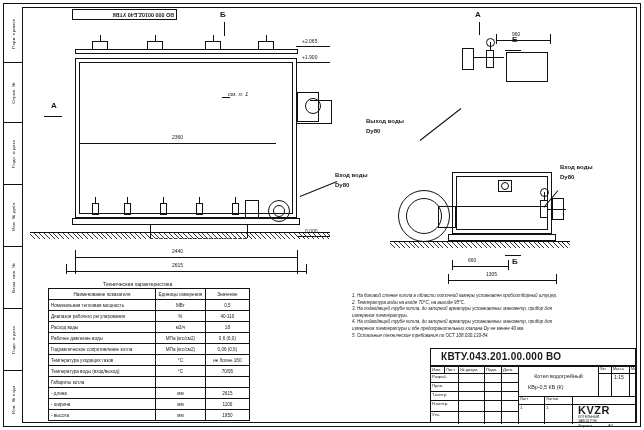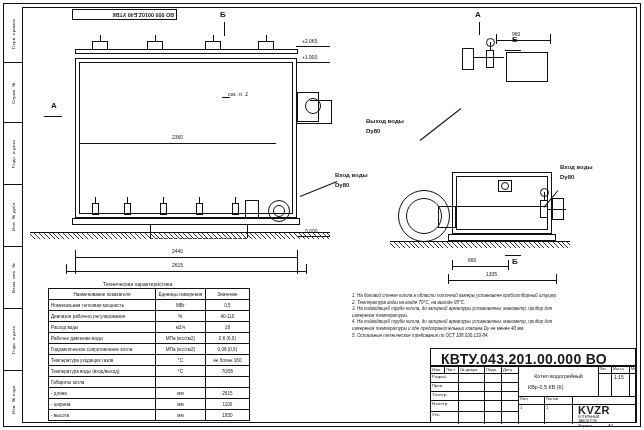--- a/index.html
+++ b/index.html
@@ -39,21 +39,21 @@
   table.tc td.c{text-align:center;}
   .tc-title{position:absolute;font-size:5.2px;}
 
   
   .notes{position:absolute;font-size:4.5px;line-height:6.6px;font-style:italic;}
   .notes div{white-space:nowrap;}
 
   
   .stamp{position:absolute;border:1px solid #111;box-sizing:border-box;}
   .stamp .cell{position:absolute;box-sizing:border-box;border-right:1px solid #111;border-bottom:1px solid #111;font-size:4.2px;padding:0 1px;overflow:hidden;}
-  .code{font-size:14px;font-weight:bold;letter-spacing:.3px;}
+  .code{font-size:10px;font-weight:bold;letter-spacing:.3px;}
 
   .kvzr{font-size:11px;font-weight:bold;letter-spacing:.5px;}
   .circle{position:absolute;border:1px solid #111;border-radius:50%;box-sizing:border-box;}
   .sectlbl{font-size:8px;font-weight:bold;}
 </style>
 </head>
 <body>
 
 <div id="sheet">
 

